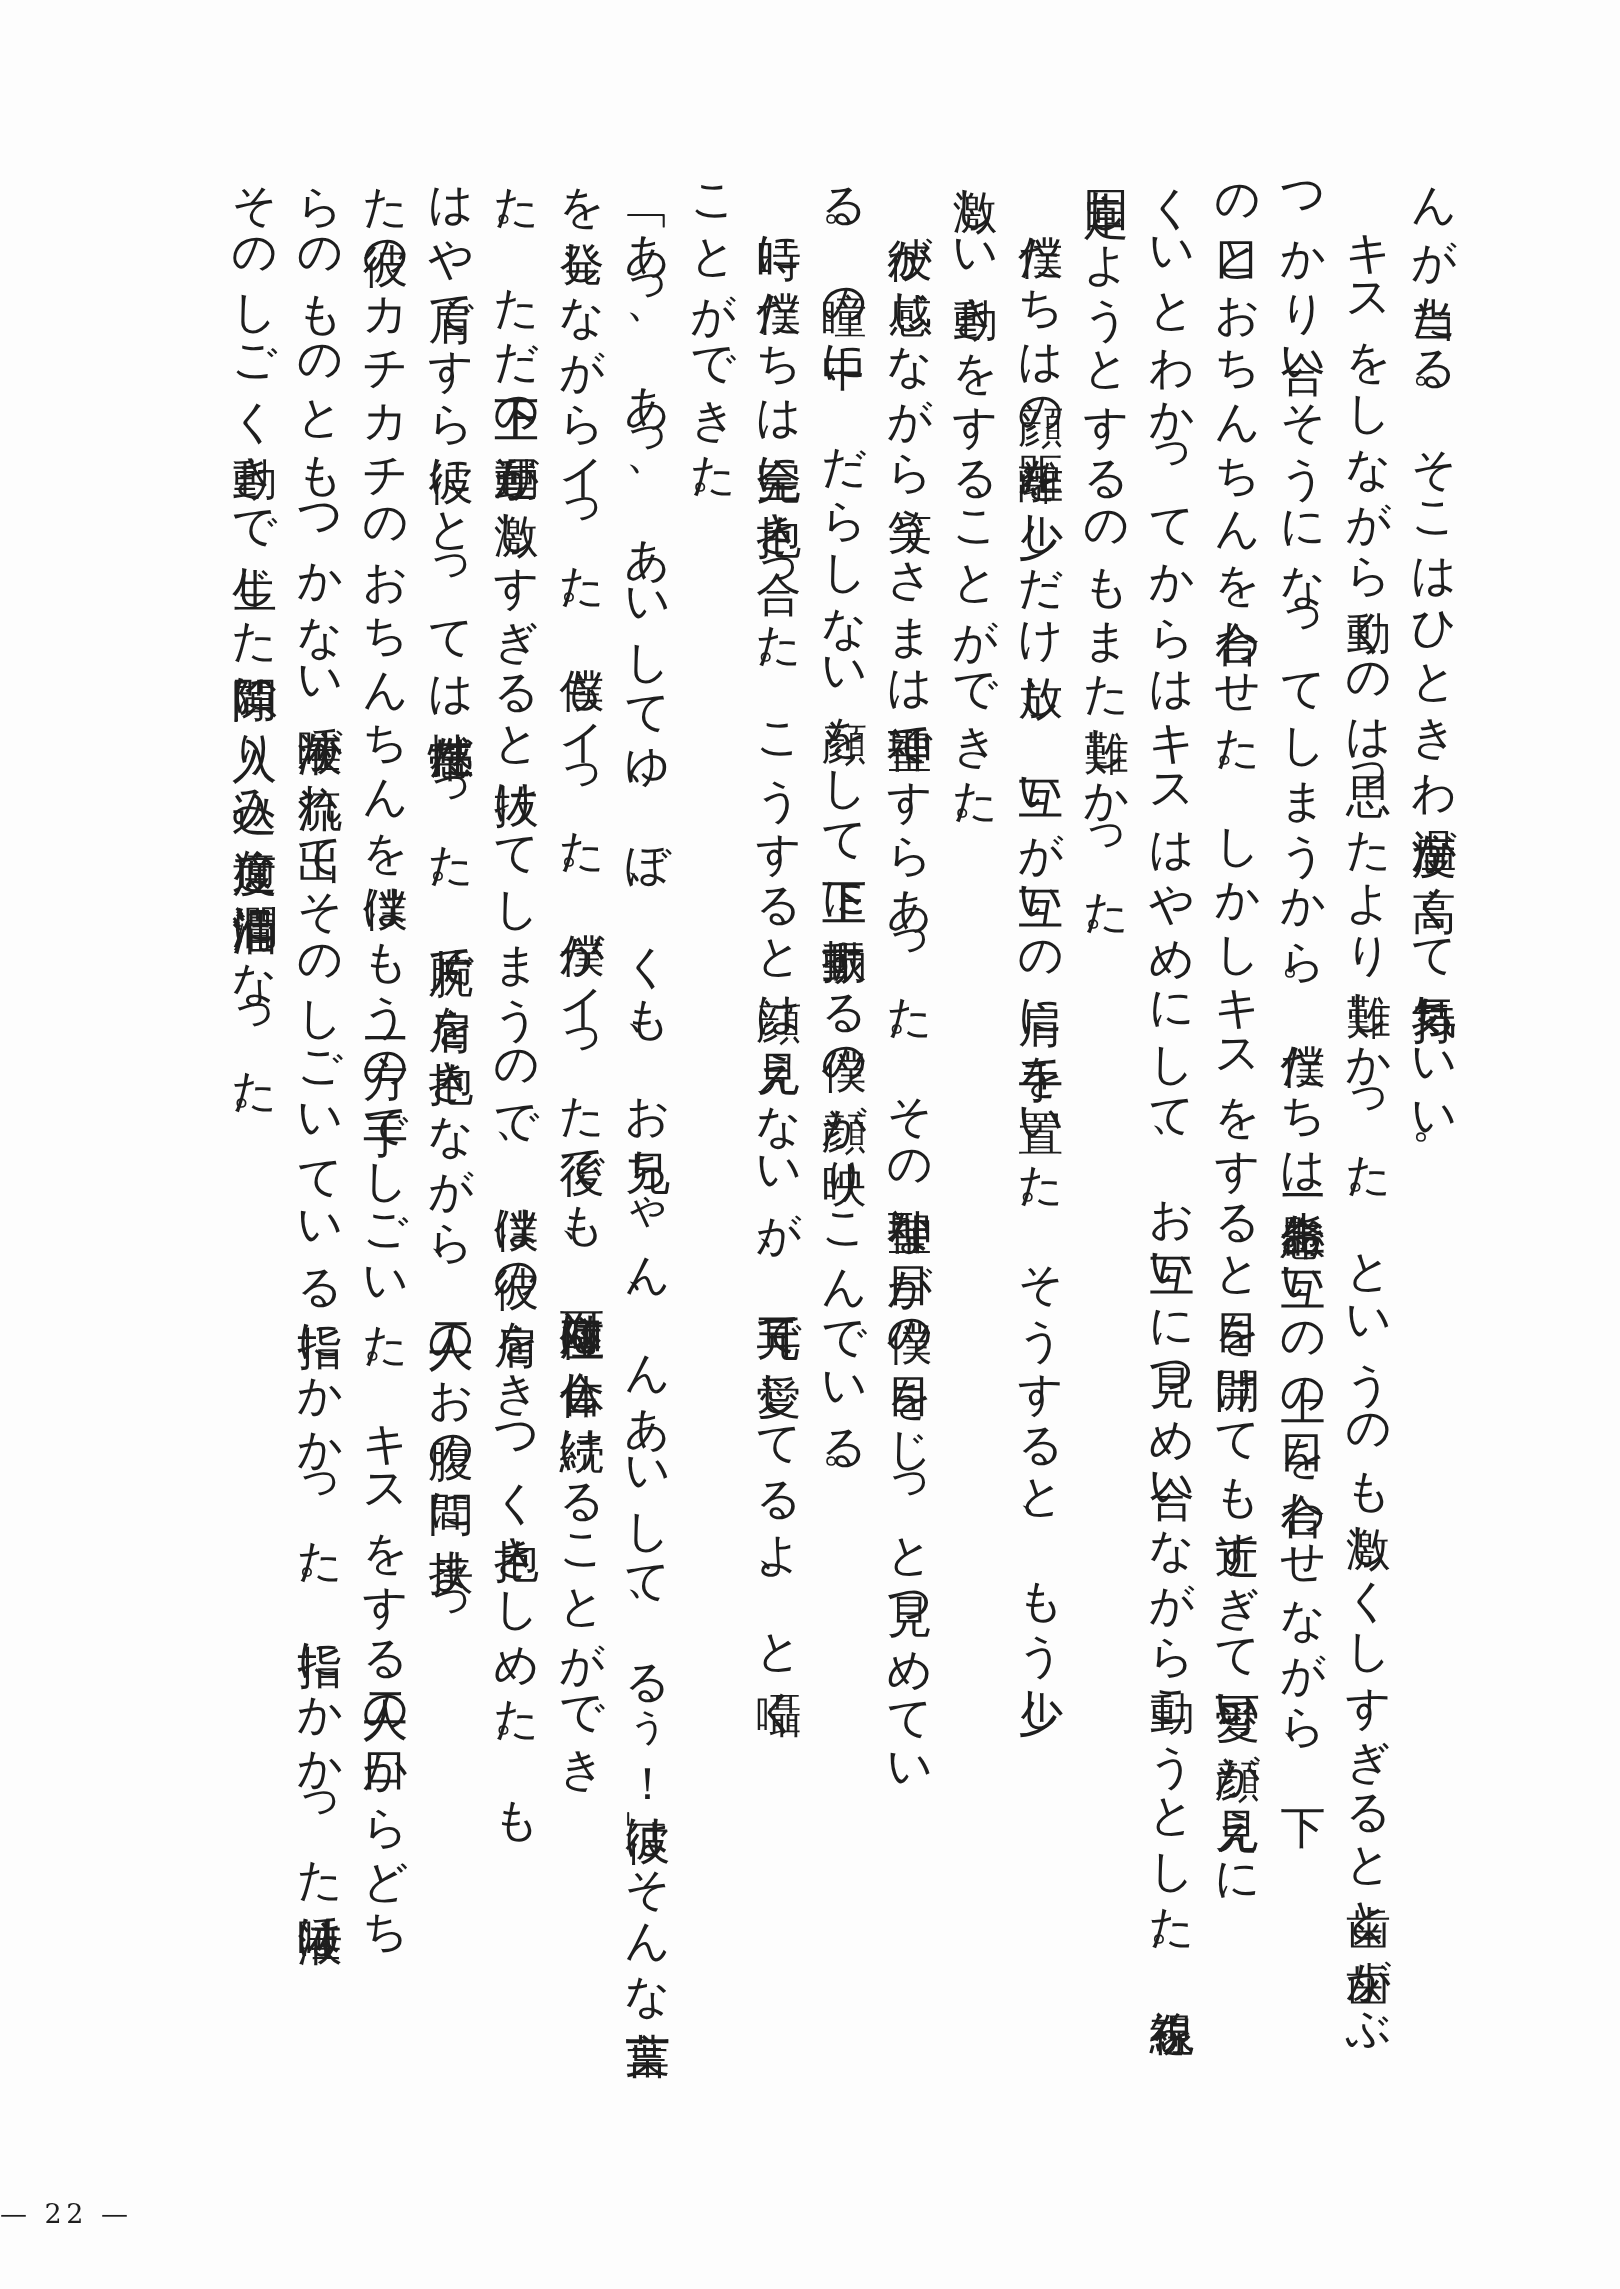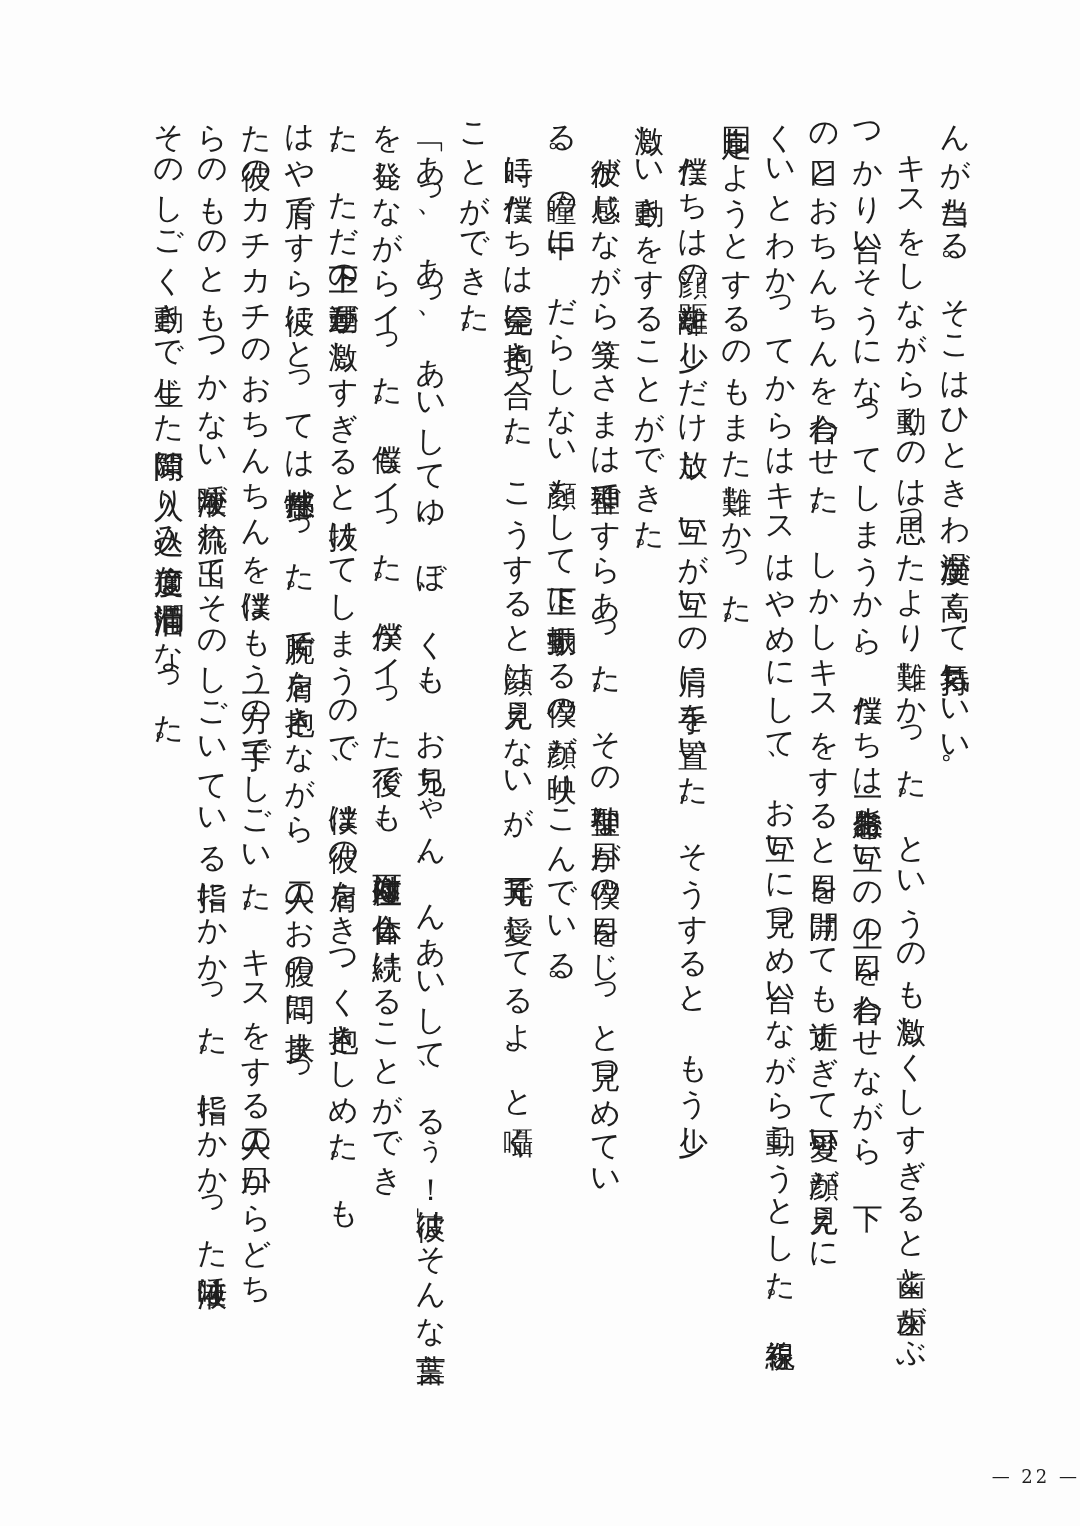--- a/index.html
+++ b/index.html
@@ -40,21 +40,21 @@
     line-height: 43.7px;
     letter-spacing: 1.5px;
     white-space: nowrap;
     overflow: visible;
   }
   .page-number {
     position: absolute;
     top: 1466px;
     left: 0;
     width: 100%;
-    text-align: right;
+    text-align: left;
     font-size: 18px;
     letter-spacing: 3px;
     color: #1e1e1e;
   }
 </style>
 </head>
 <body>
 
 <div class="page">
 

